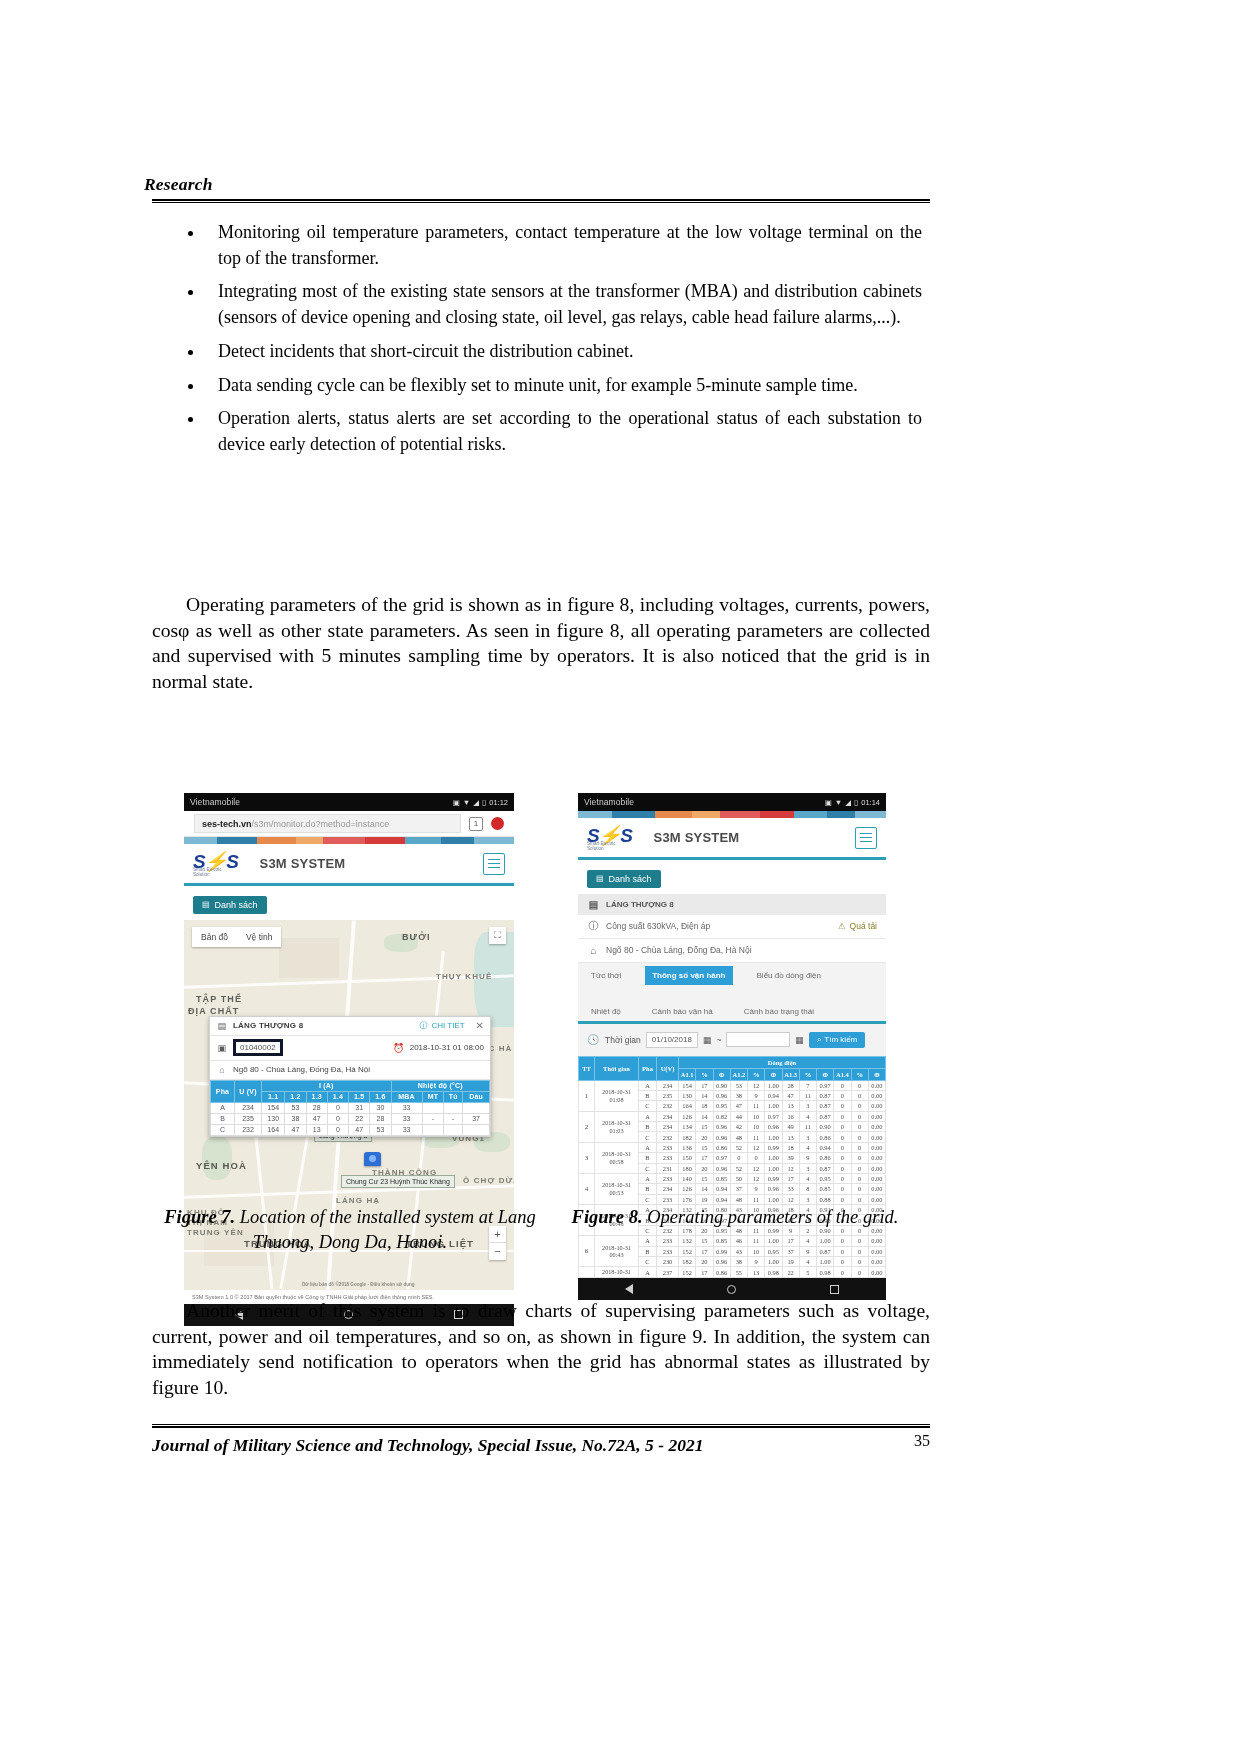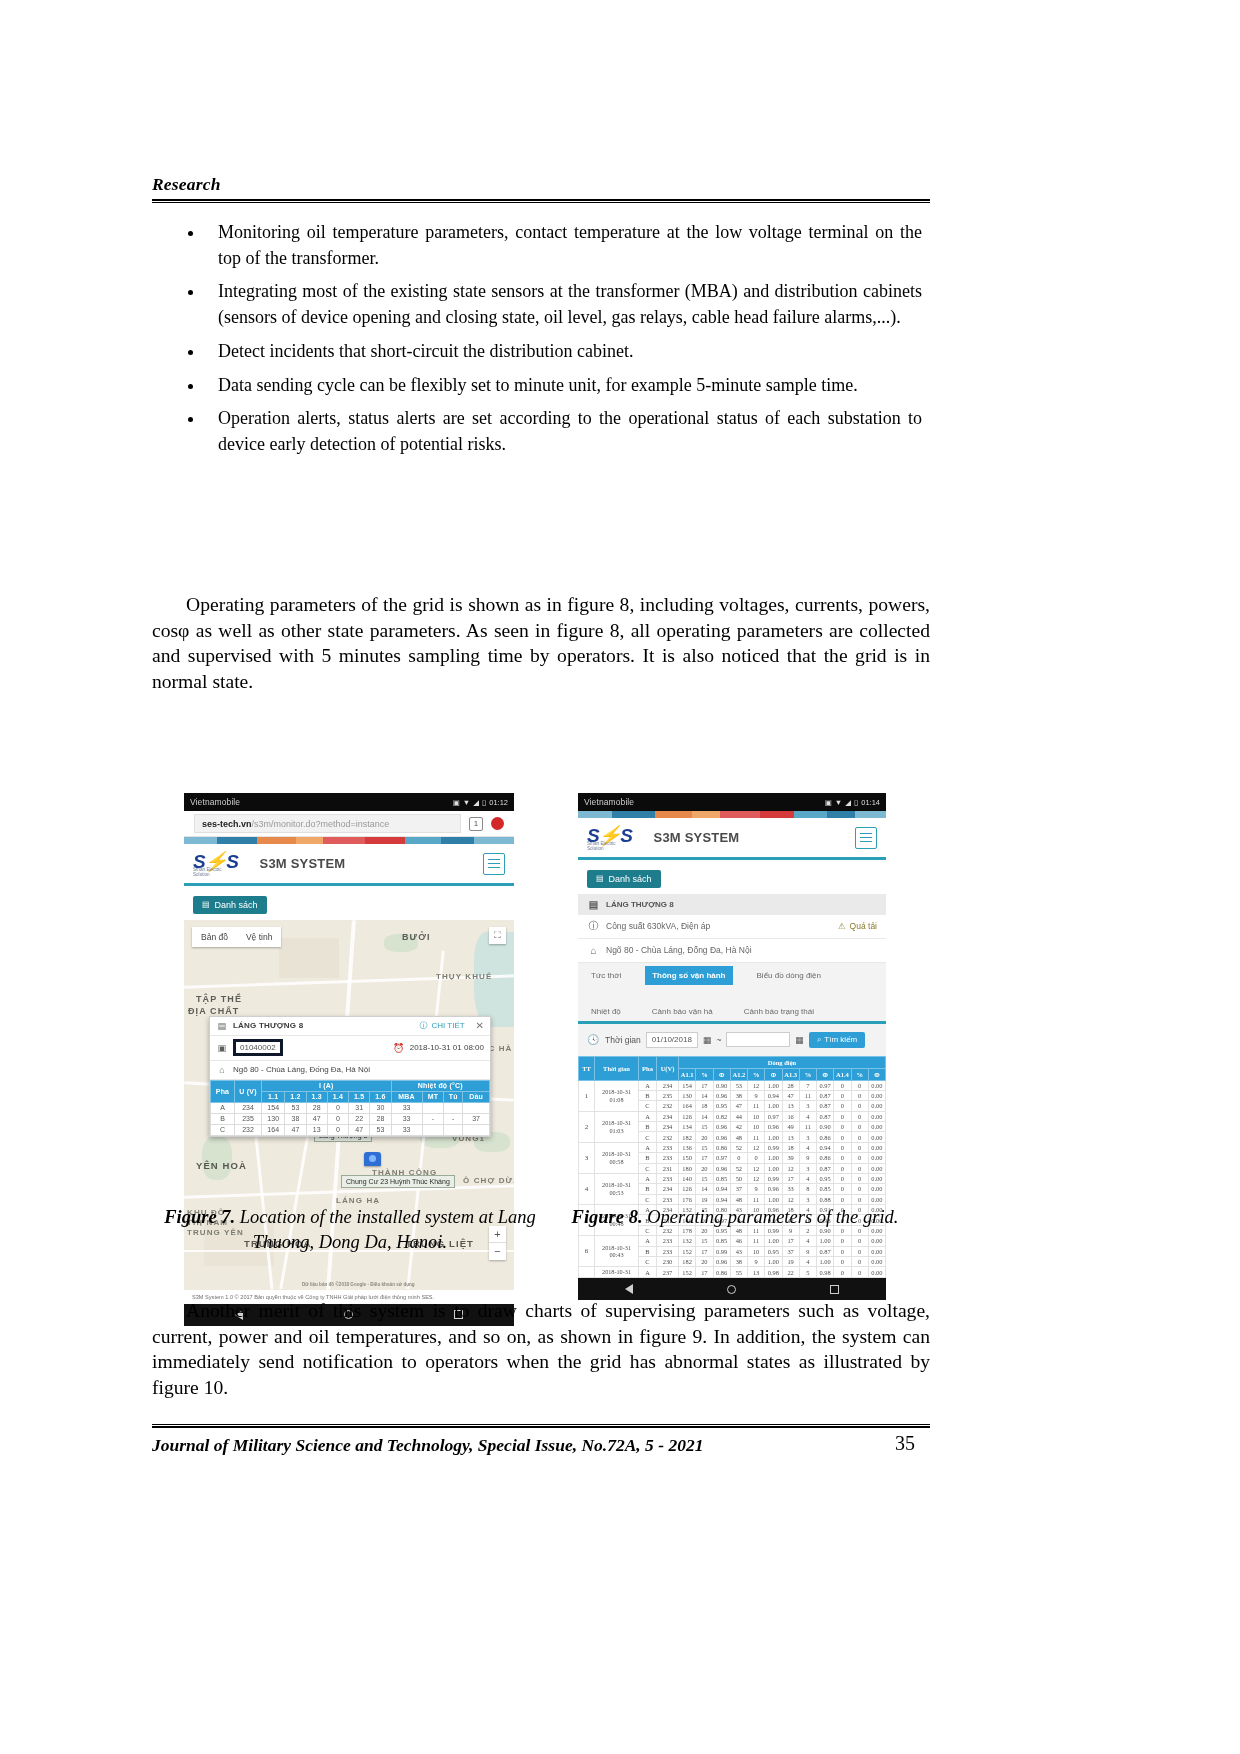--- a/index.html
+++ b/index.html
@@ -9,21 +9,21 @@
     background:#ffffff;
     font-family:"Liberation Serif", serif;
     color:#000;
     position:relative;
     overflow:hidden;
   }
   .page { position:absolute; left:0; top:0; width:1240px; height:1754px; }
 
   
   .hdr-label {
-    position:absolute; left:152px; top:174px;
+    position:absolute; left:144px; top:174px;
     font-family:"Liberation Serif", serif;
     font-weight:bold; font-style:italic; font-size:17.5px; letter-spacing:.2px;
   }
   .hdr-rule {
     position:absolute; left:152px; top:199px; width:778px; height:0;
     border-top:2.2px solid #000; border-bottom:1px solid #000; height:4px;
   }
 
   
   .bullets { position:absolute; left:152px; top:212px; width:778px; }
@@ -272,22 +272,22 @@
   
   .ftr-rule {
     position:absolute; left:152px; top:1424px; width:778px; height:4px;
     border-top:1px solid #000; border-bottom:2.2px solid #000;
   }
   .ftr-text {
     position:absolute; left:152px; top:1435px;
     font-family:"Liberation Serif", serif; font-weight:bold; font-style:italic; font-size:17.5px;
   }
   .ftr-page {
-    position:absolute; left:880px; top:1432px; width:50px; text-align:center;
-    font-family:"Liberation Serif", serif; font-size:20px;
+    position:absolute; left:880px; top:1432px; width:50px; text-align:right;
+    font-family:"Liberation Serif", serif; font-size:16px;
   }
 </style>
 </head>
 <body>
 
 <div class="page">
 
   <div class="hdr-label">Research</div>
   <div class="hdr-rule"></div>
 

